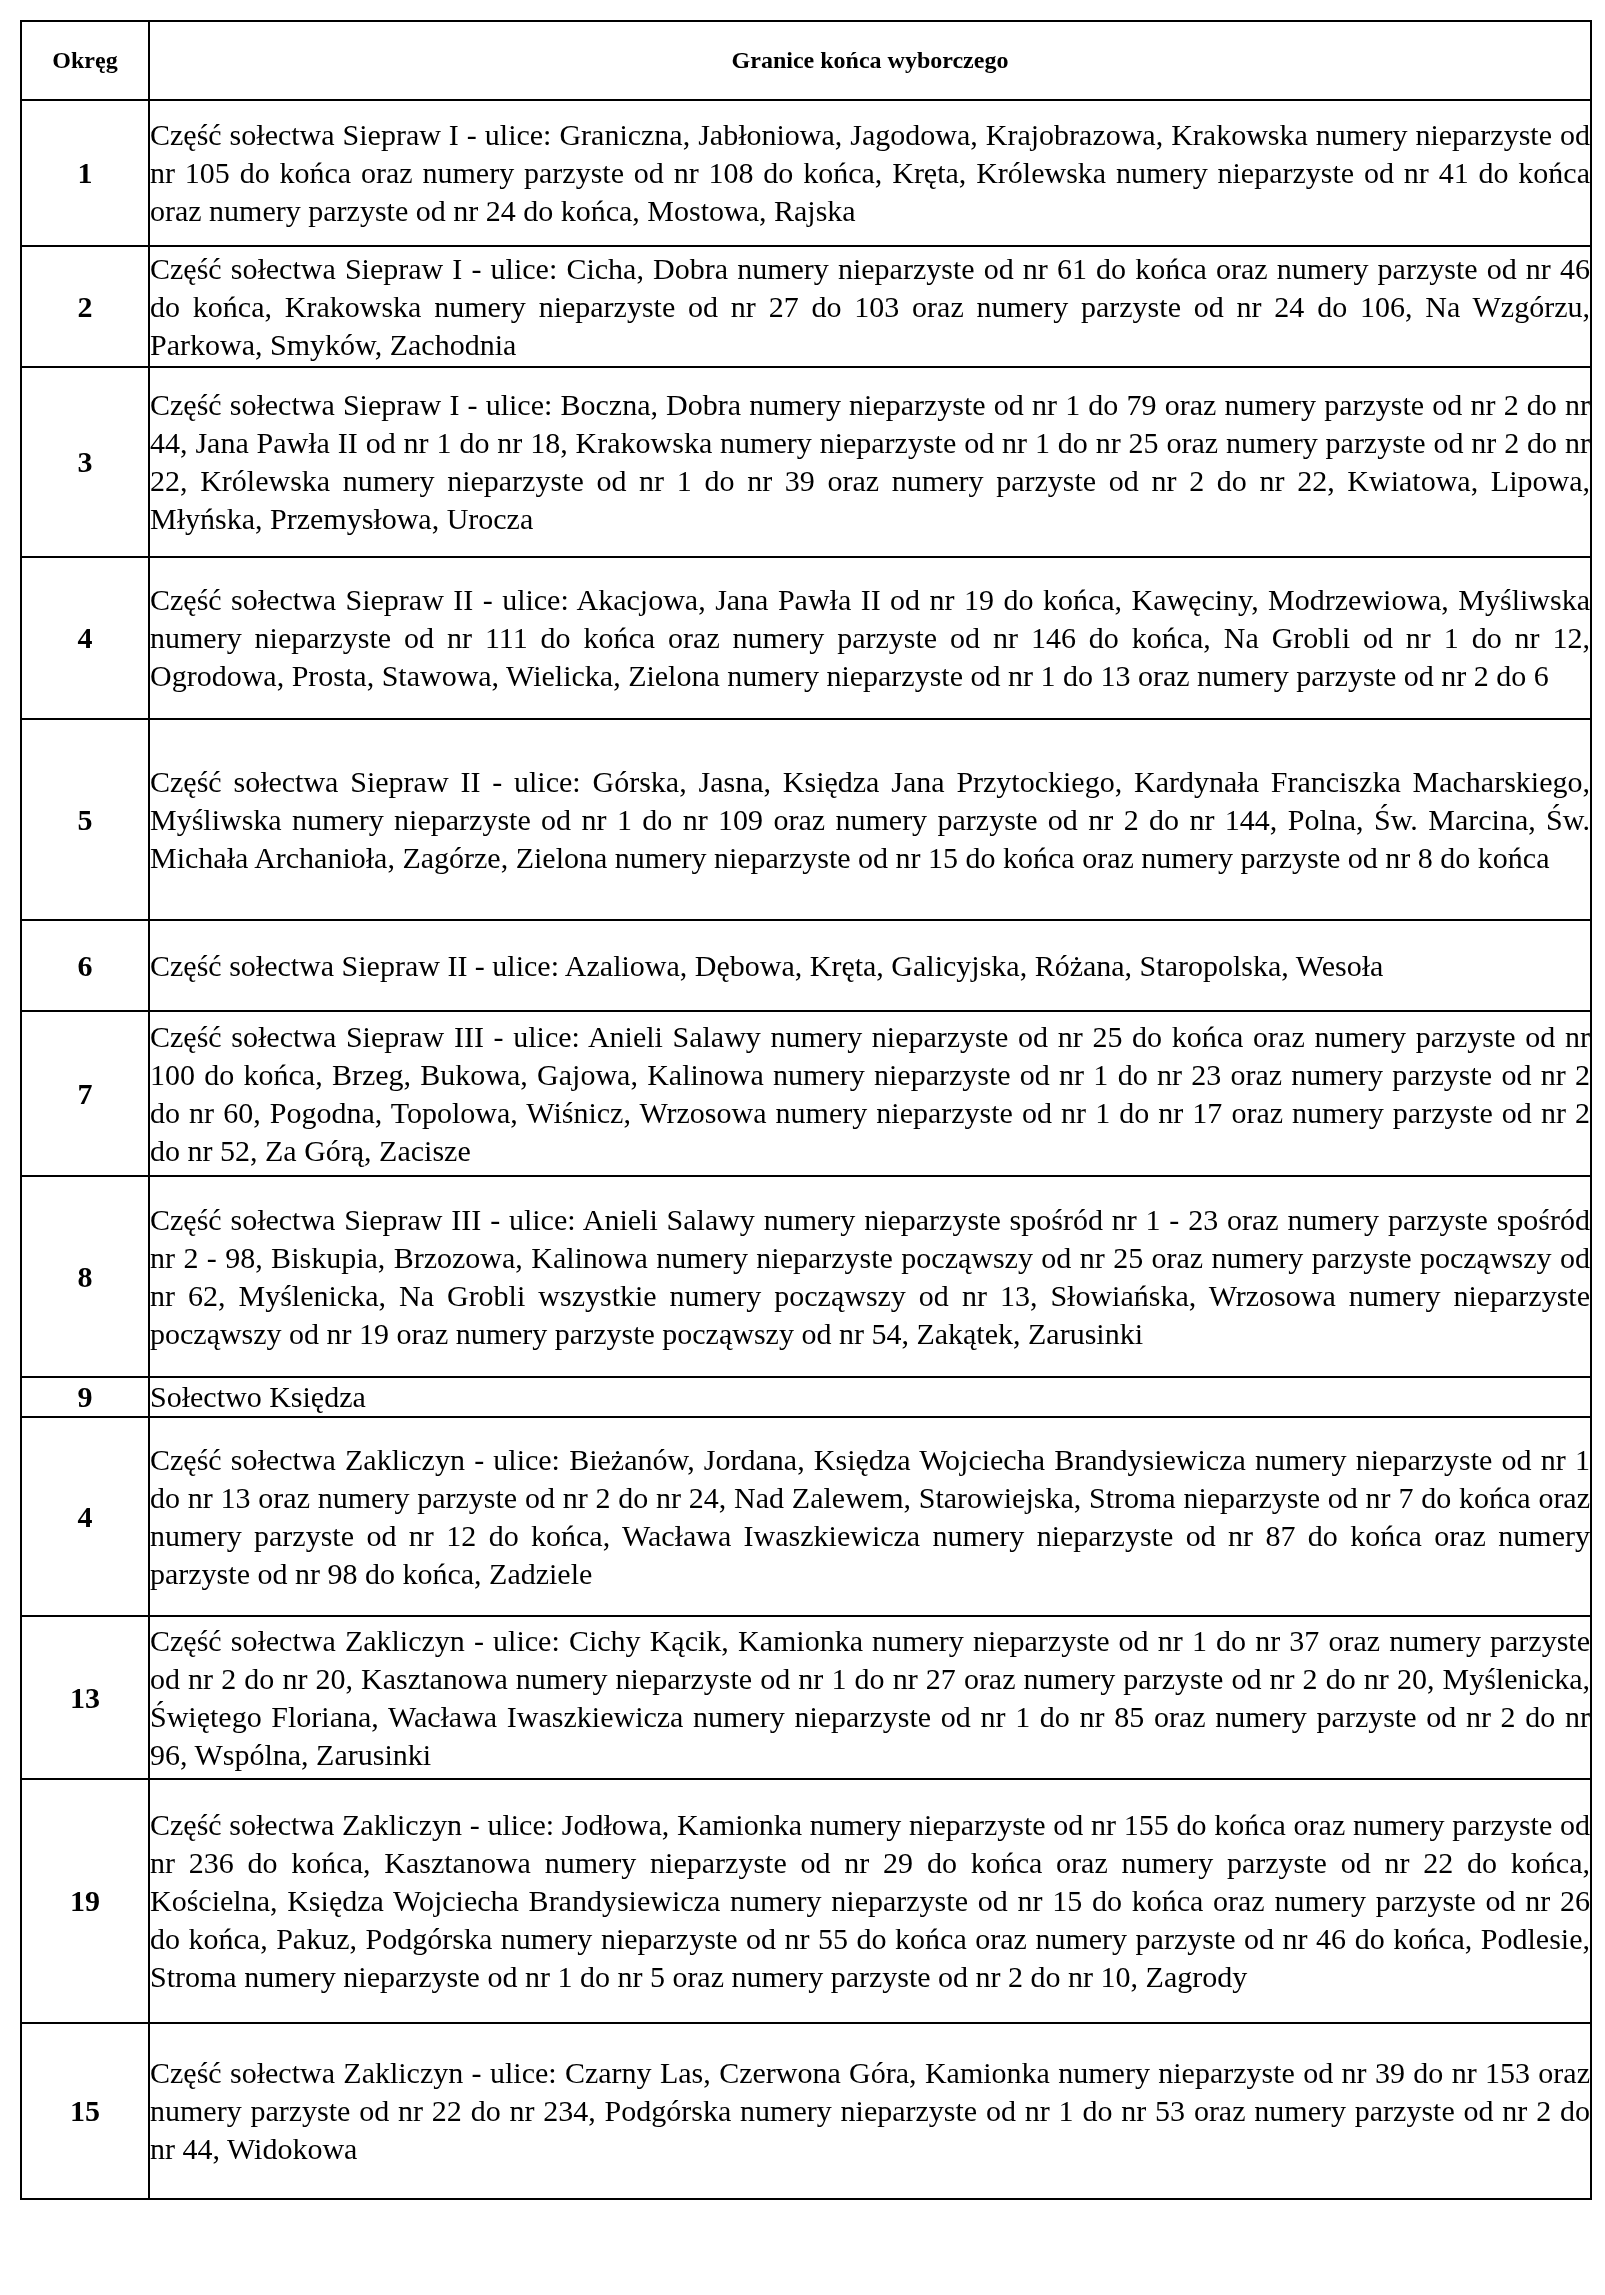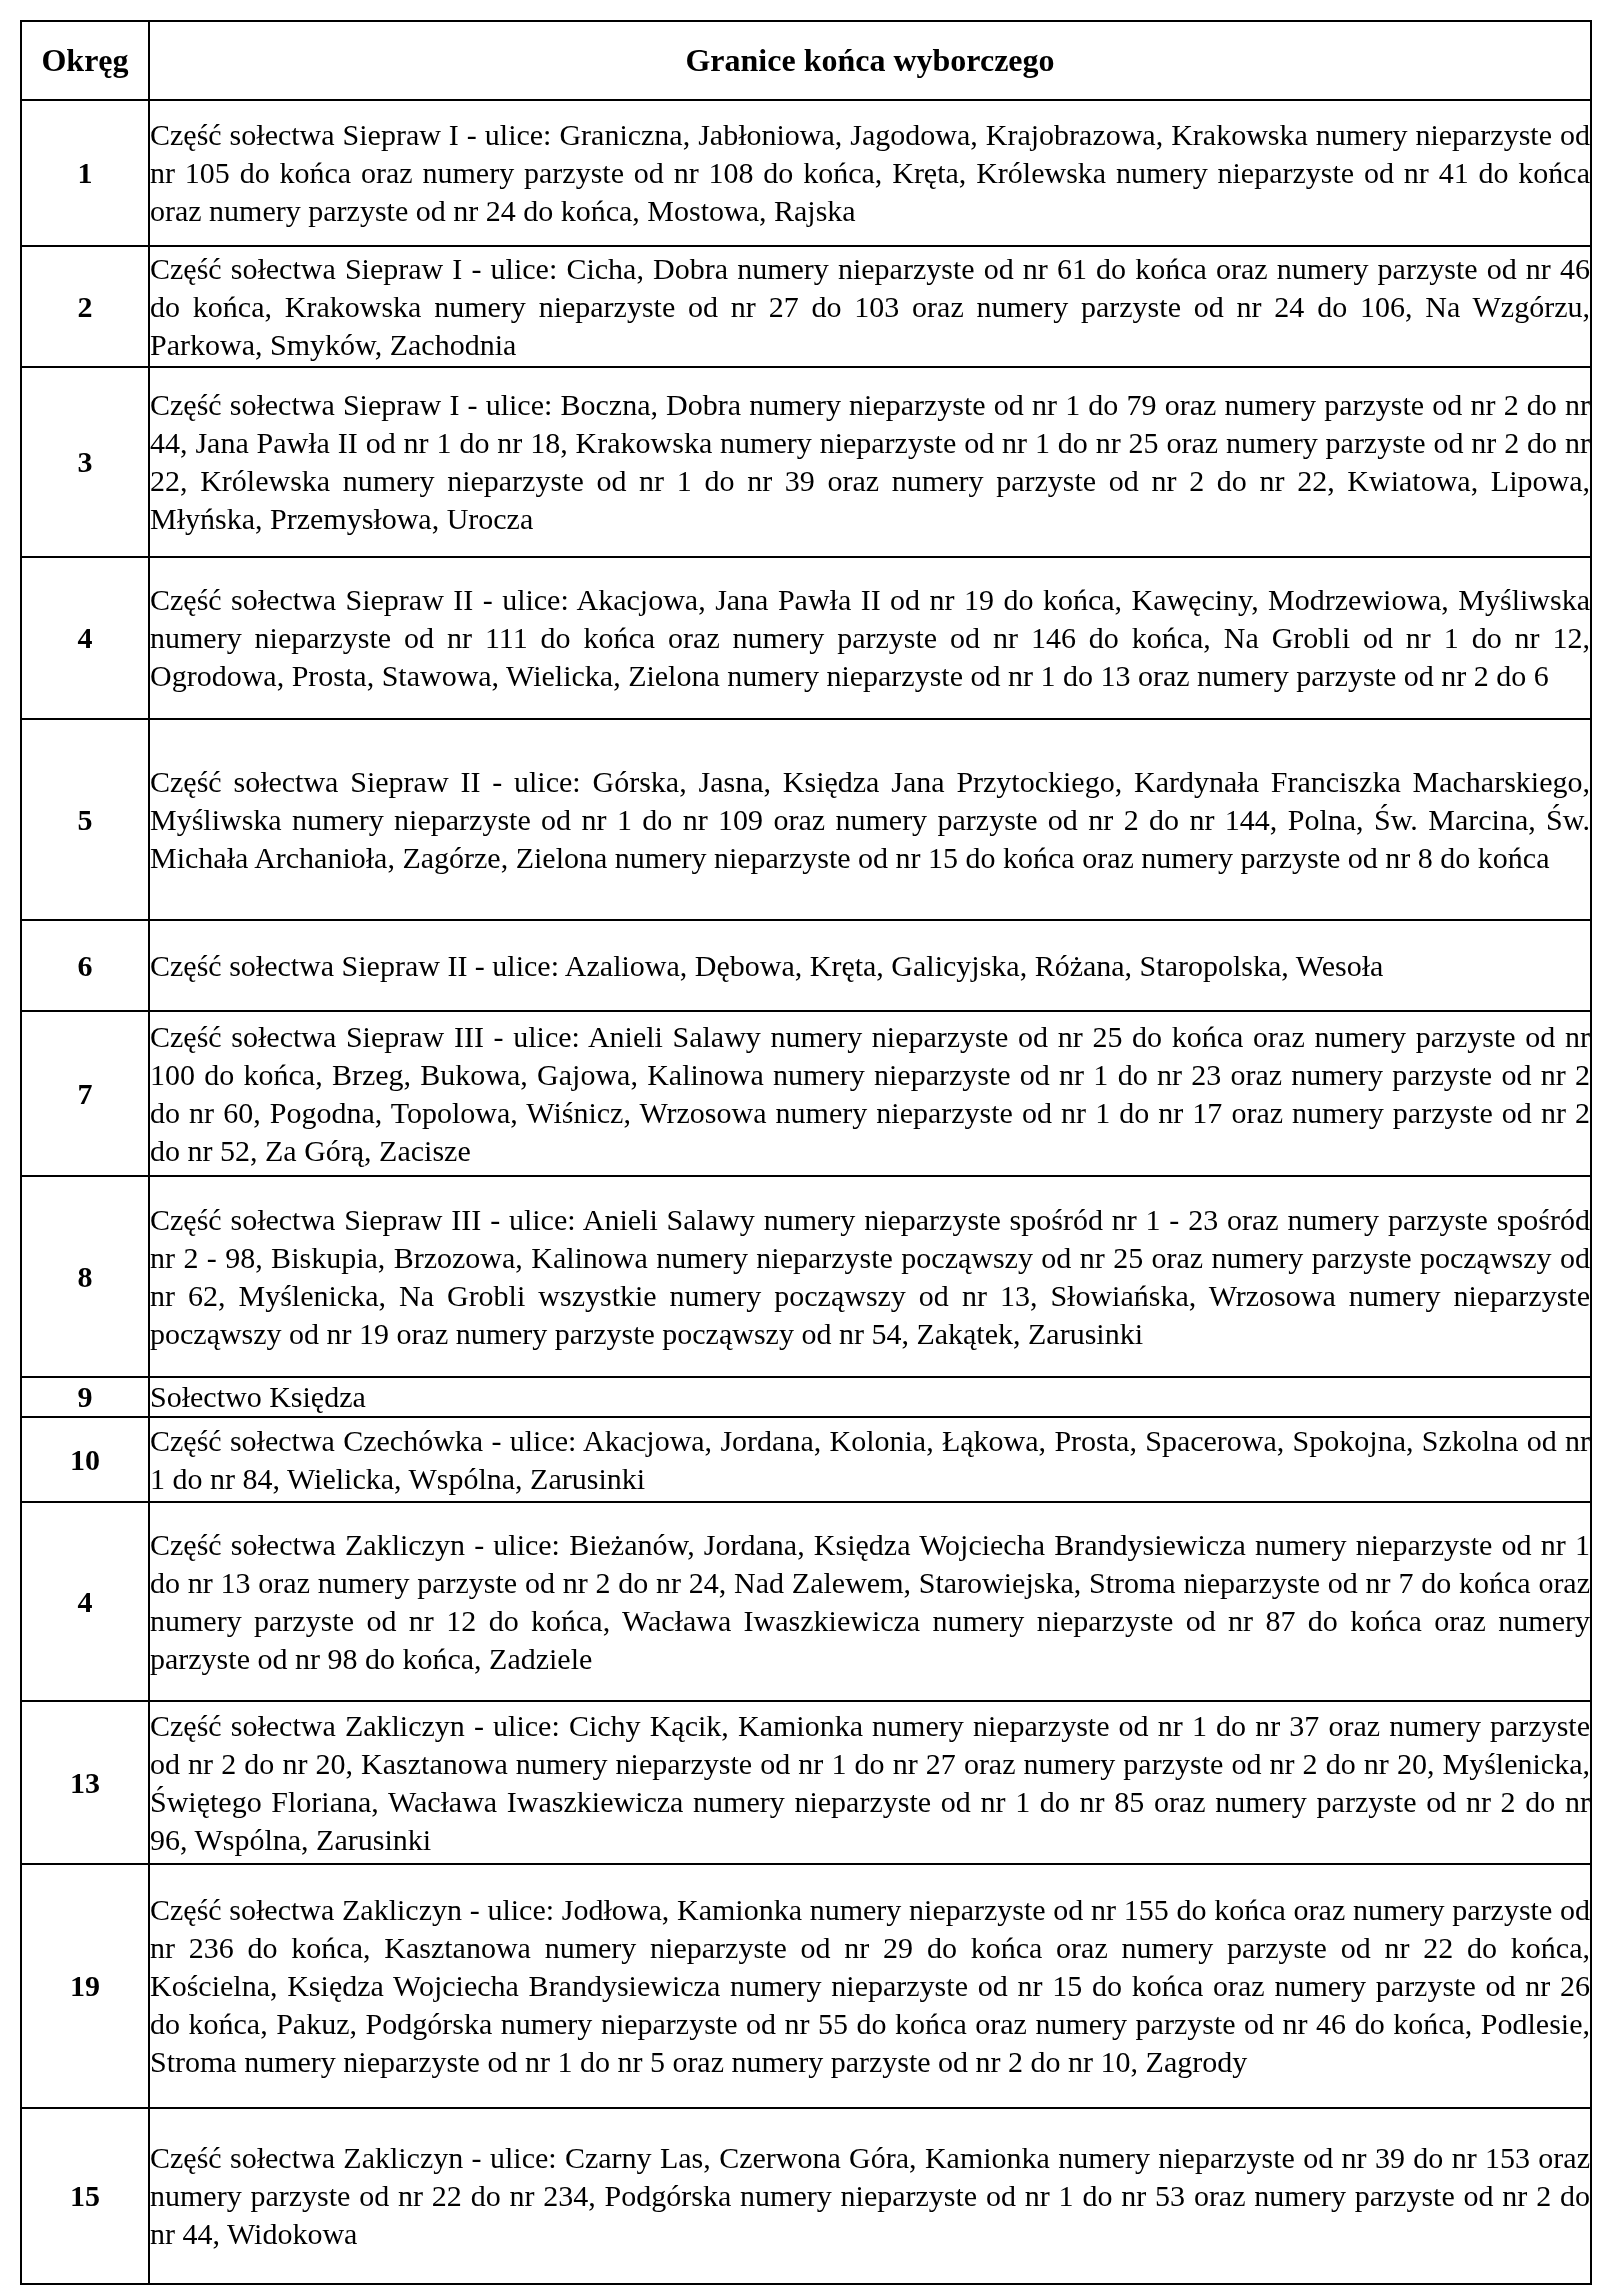--- a/index.html
+++ b/index.html
@@ -7,21 +7,21 @@
          font-family: "Liberation Serif", "DejaVu Serif", serif; color: #000; }
   table.districts {
     position: absolute; left: 20px; top: 20px; width: 1569px;
     border-collapse: collapse; table-layout: fixed;
   }
   table.districts td, table.districts th {
     border: 2.3px solid #000; vertical-align: middle; padding: 0;
   }
   col.c-num { width: 128px; }
   col.c-desc { width: 1442px; }
-  th { font-weight: bold; font-size: 32px; text-align: center; height: 77px; }
+  th { font-weight: bold; font-size: 24px; text-align: center; height: 77px; }
   td.num { font-weight: bold; font-size: 30px; text-align: center; }
   td.desc { font-size: 30px; line-height: 38px; text-align: justify;
             padding: 2.8px 9.2px 2.8px 9.2px; }
   td.desc.pad { padding-top: 8.3px; padding-bottom: 8.3px; border-radius: 16px; }
 </style>
 </head>
 <body>
 
 <table class="districts">
   <colgroup>
@@ -64,24 +64,20 @@
       <td class="desc">Część sołectwa Siepraw III - ulice: Anieli Salawy numery nieparzyste od nr 25 do końca oraz numery parzyste od nr 100 do końca, Brzeg, Bukowa, Gajowa, Kalinowa numery nieparzyste od nr 1 do nr 23 oraz numery parzyste od nr 2 do nr 60, Pogodna, Topolowa, Wiśnicz, Wrzosowa numery nieparzyste od nr 1 do nr 17 oraz numery parzyste od nr 2 do nr 52, Za Górą, Zacisze</td>
     </tr>
     <tr style="height:201px">
       <td class="num">8</td>
       <td class="desc">Część sołectwa Siepraw III - ulice: Anieli Salawy numery nieparzyste spośród nr 1 - 23 oraz numery parzyste spośród nr 2 - 98, Biskupia, Brzozowa, Kalinowa numery nieparzyste począwszy od nr 25 oraz numery parzyste począwszy od nr 62, Myślenicka, Na Grobli wszystkie numery począwszy od nr 13, Słowiańska, Wrzosowa numery nieparzyste począwszy od nr 19 oraz numery parzyste począwszy od nr 54, Zakątek, Zarusinki</td>
     </tr>
     <tr style="height:39px">
       <td class="num">9</td>
       <td class="desc">Sołectwo Księdza</td>
     </tr>
-    <tr style="height:85px">
-      <td class="num">10</td>
-      <td class="desc">Część sołectwa Czechówka - ulice: Akacjowa, Jordana, Kolonia, Łąkowa, Prosta, Spacerowa, Spokojna, Szkolna od nr 1 do nr 84, Wielicka, Wspólna, Zarusinki</td>
-    </tr>
     <tr style="height:199px">
       <td class="num">4</td>
       <td class="desc">Część sołectwa Zakliczyn - ulice: Bieżanów, Jordana, Księdza Wojciecha Brandysiewicza numery nieparzyste od nr 1 do nr 13 oraz numery parzyste od nr 2 do nr 24, Nad Zalewem, Starowiejska, Stroma nieparzyste od nr 7 do końca oraz numery parzyste od nr 12 do końca, Wacława Iwaszkiewicza numery nieparzyste od nr 87 do końca oraz numery parzyste od nr 98 do końca, Zadziele</td>
     </tr>
     <tr style="height:163px">
       <td class="num">13</td>
       <td class="desc">Część sołectwa Zakliczyn - ulice: Cichy Kącik, Kamionka numery nieparzyste od nr 1 do nr 37 oraz numery parzyste od nr 2 do nr 20, Kasztanowa numery nieparzyste od nr 1 do nr 27 oraz numery parzyste od nr 2 do nr 20, Myślenicka, Świętego Floriana, Wacława Iwaszkiewicza numery nieparzyste od nr 1 do nr 85 oraz numery parzyste od nr 2 do nr 96, Wspólna, Zarusinki</td>
     </tr>
     <tr style="height:244px">
       <td class="num">19</td>

